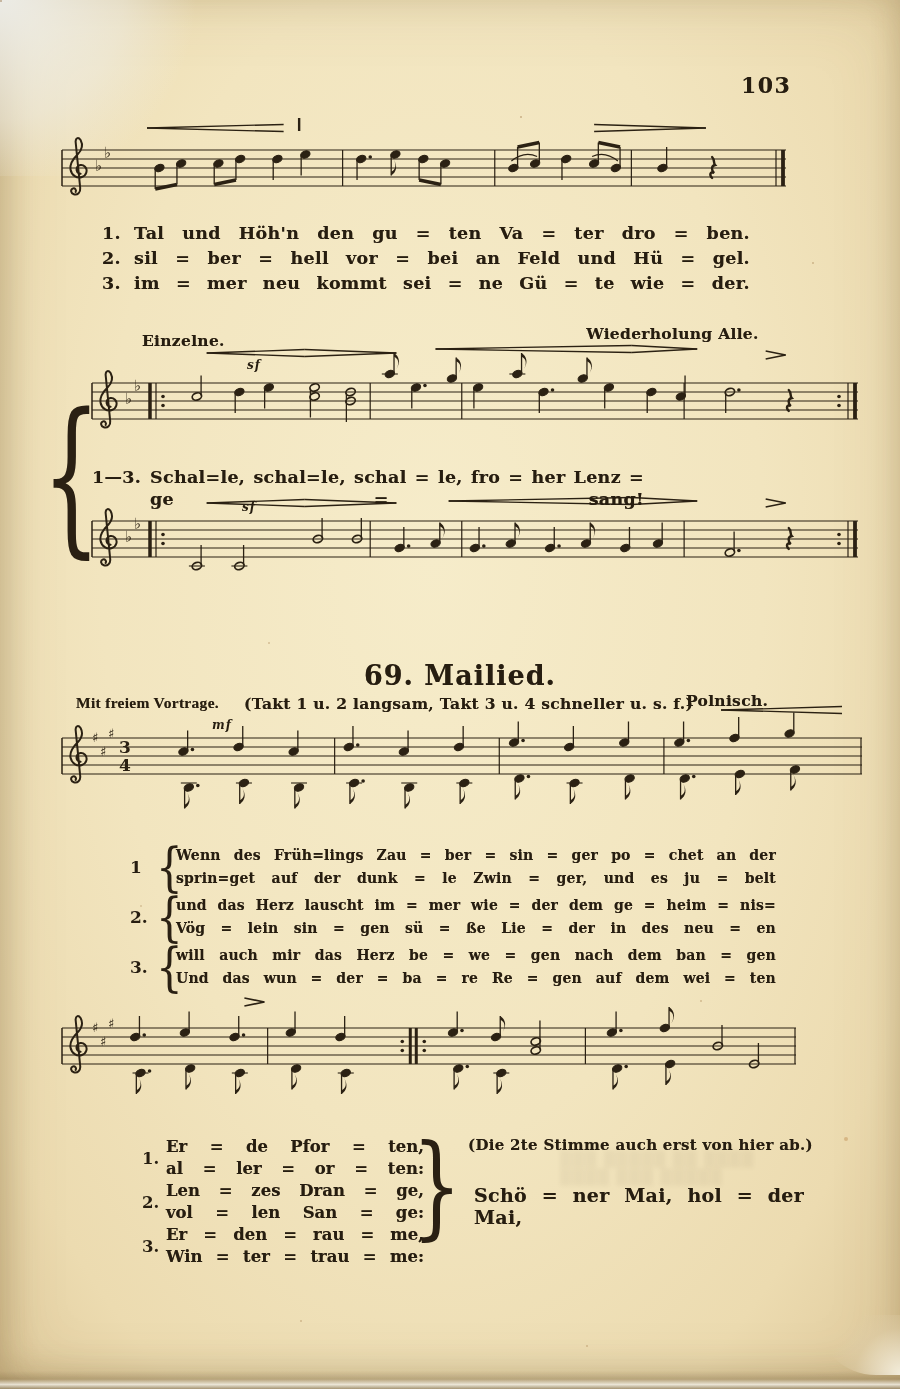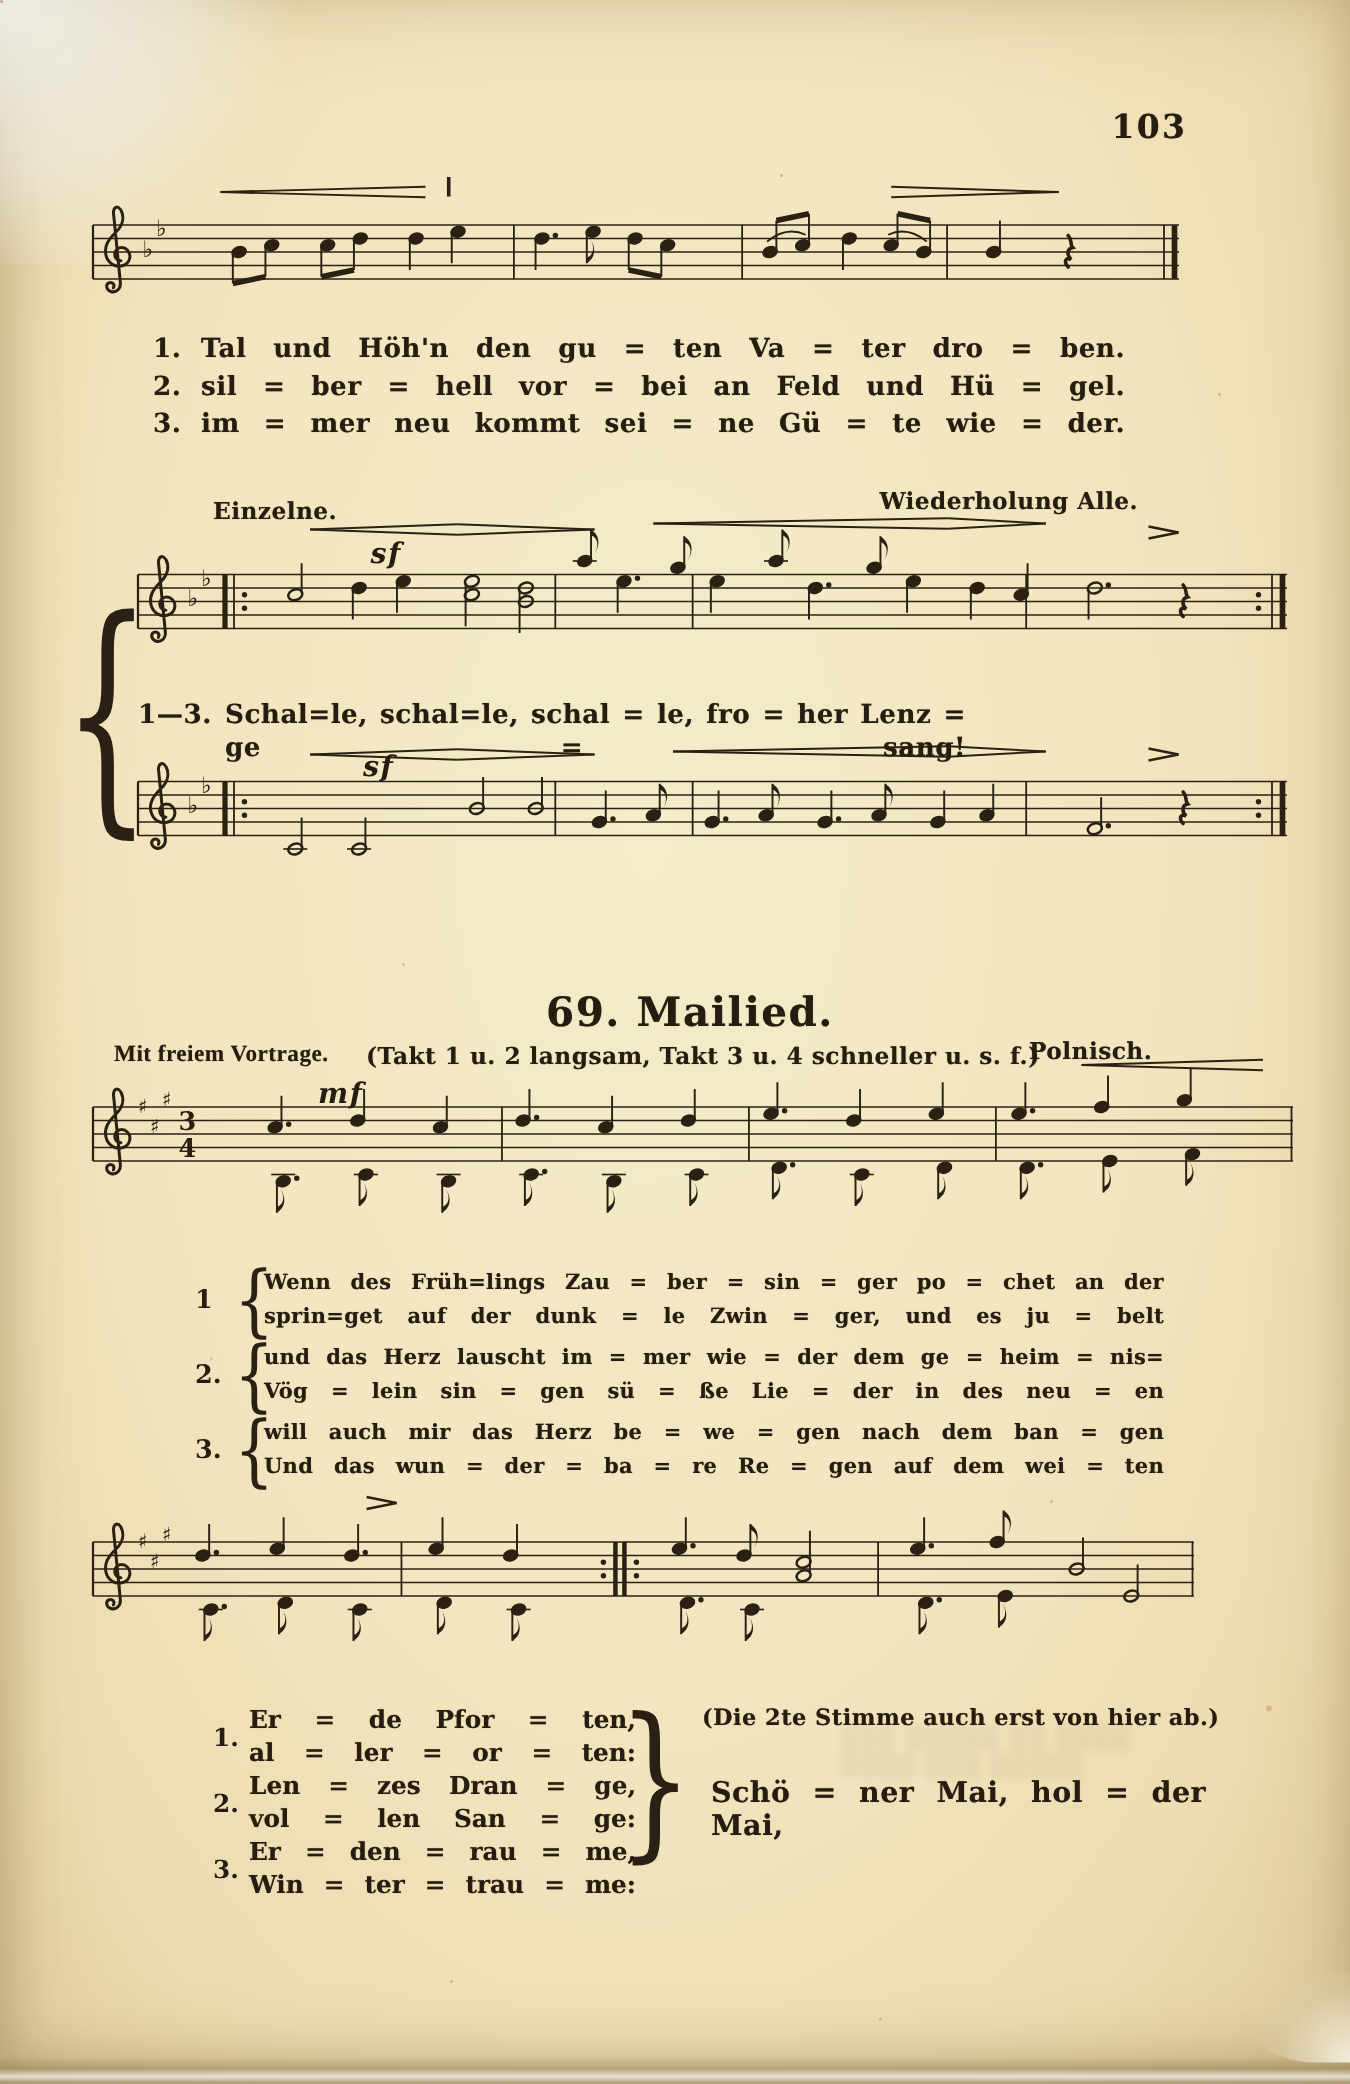--- a/index.html
+++ b/index.html
@@ -6,21 +6,21 @@
   body{width:900px;height:1389px;overflow:hidden;background:#cbb68c;}
   #page{position:relative;width:900px;height:1389px;
     background:radial-gradient(ellipse at 48% 40%, #f6ecca 0%, #f2e5bf 50%, #ecdbb0 80%, #e0cb9d 97%);
     box-shadow:inset 0 0 70px rgba(120,90,40,.16), inset 0 -20px 30px rgba(100,75,35,.18), inset 12px 0 30px rgba(120,90,40,.10);
     font-family:"DejaVu Serif","Liberation Serif",serif;color:#261d10;}
   .abs{position:absolute;}
   .txt{font-weight:bold;color:#261d10;text-shadow:0 0 .5px rgba(45,30,12,.55);letter-spacing:.3px;}
   .jline{text-align:justify;text-align-last:justify;}
   .pagenum{font-size:22px;letter-spacing:1.5px;}
   .small{font-size:15.5px;}
-  .dyn{font-style:italic;font-size:19px;font-weight:bold;letter-spacing:1px;}
+  .dyn{font-style:italic;font-size:12px;font-weight:bold;letter-spacing:1px;}
   .title{font-size:27px;letter-spacing:1px;}
   .lyrA-row{display:flex;line-height:25px;font-size:17.5px;}
   .lyrA-row .num{width:32px;}
   .lyrA-row .jline{flex:1;}
   .lyrB-row{display:flex;font-size:17.5px;line-height:22px;}
   .lyrB-row .num{width:58px;}
   .vgroup{display:flex;align-items:center;margin-bottom:1px;}
   .vnum{width:26px;font-size:17px;font-weight:bold;}
   .vbrace{width:20px;font-size:42px;font-weight:400;transform:scaleY(1.25);color:#2a2013;}
   .vlines{width:600px;}

